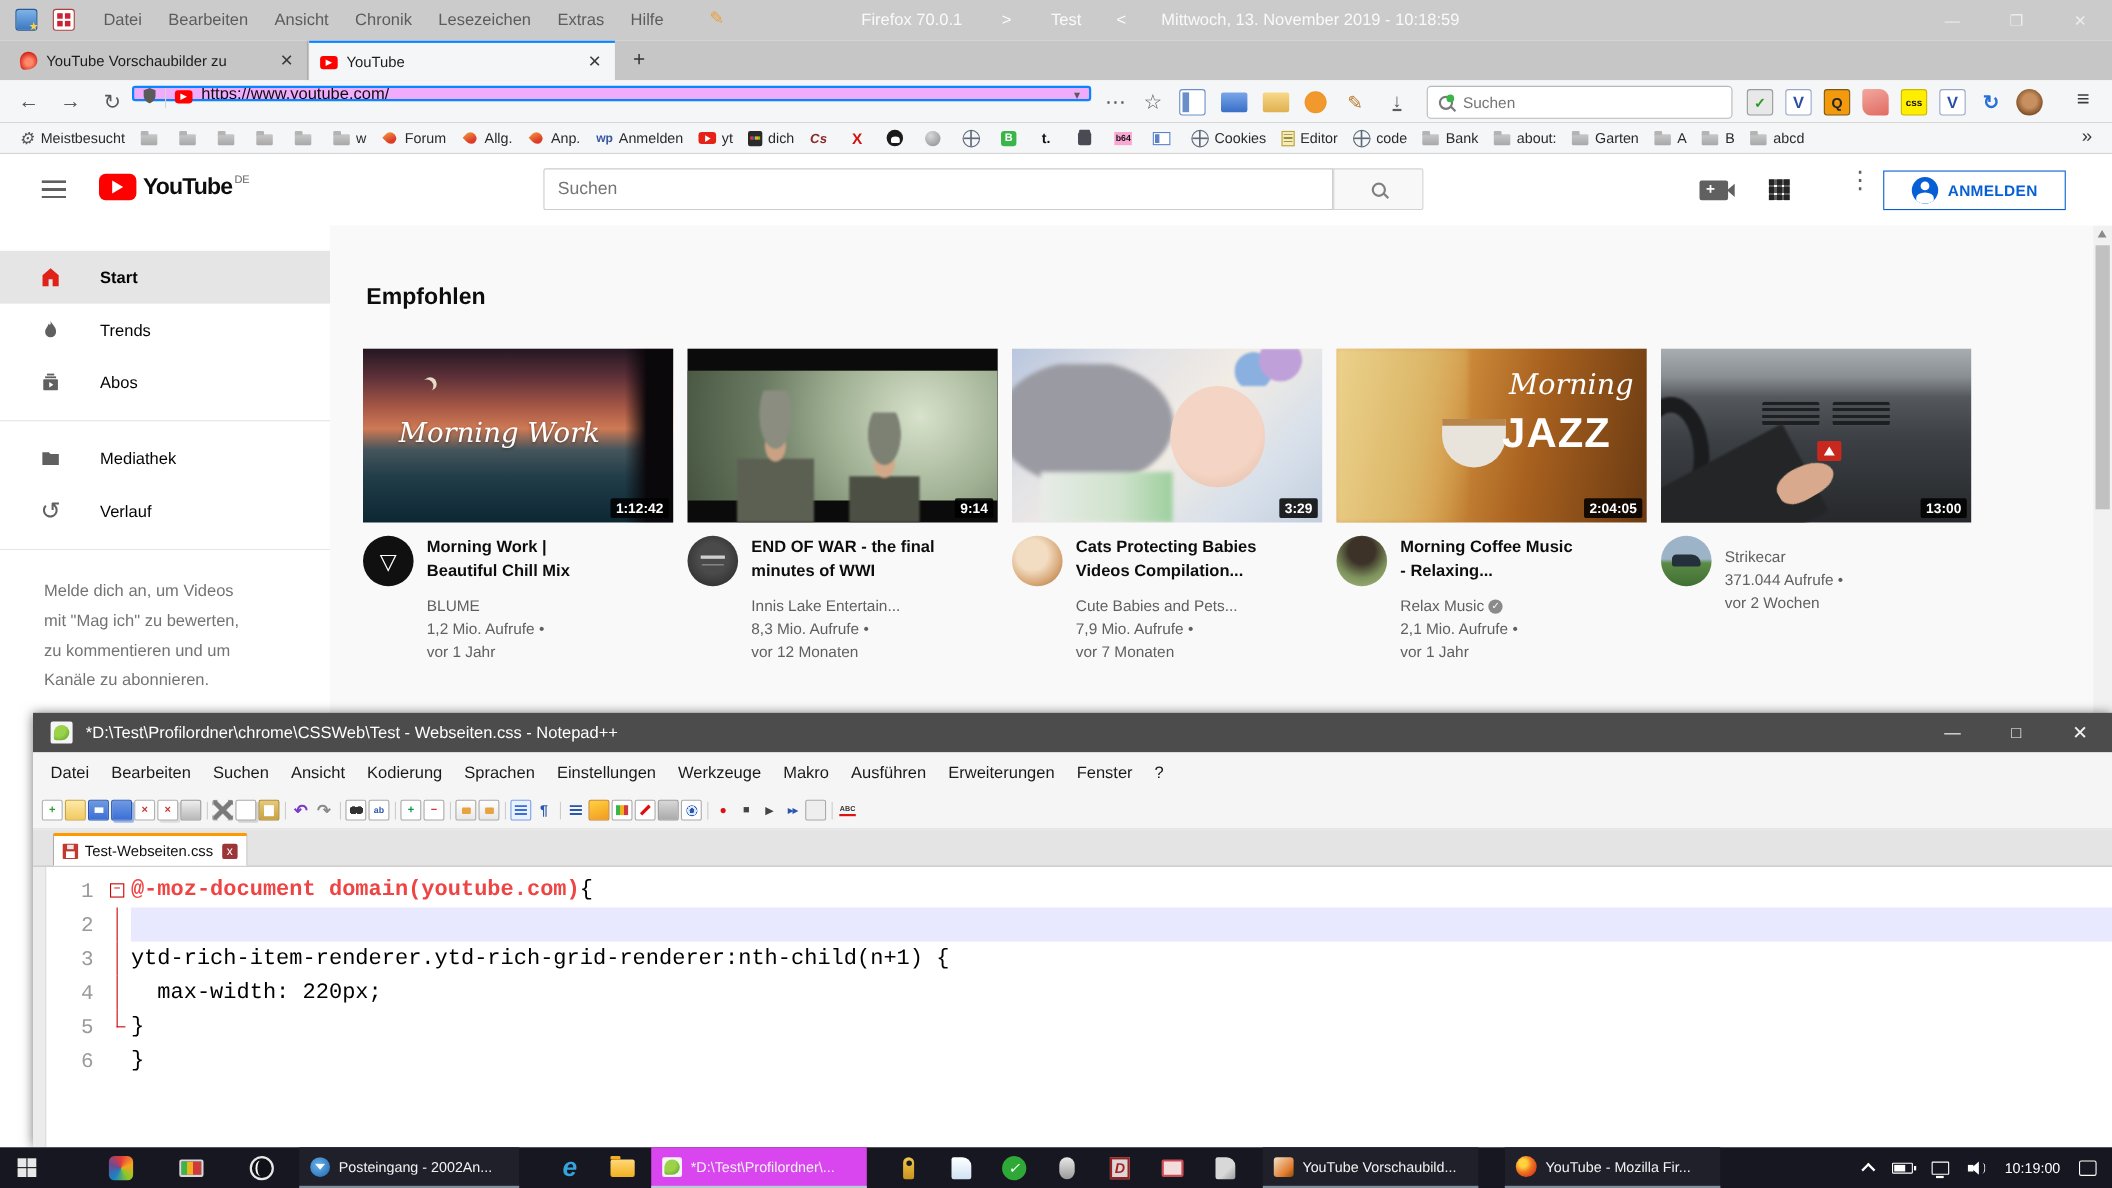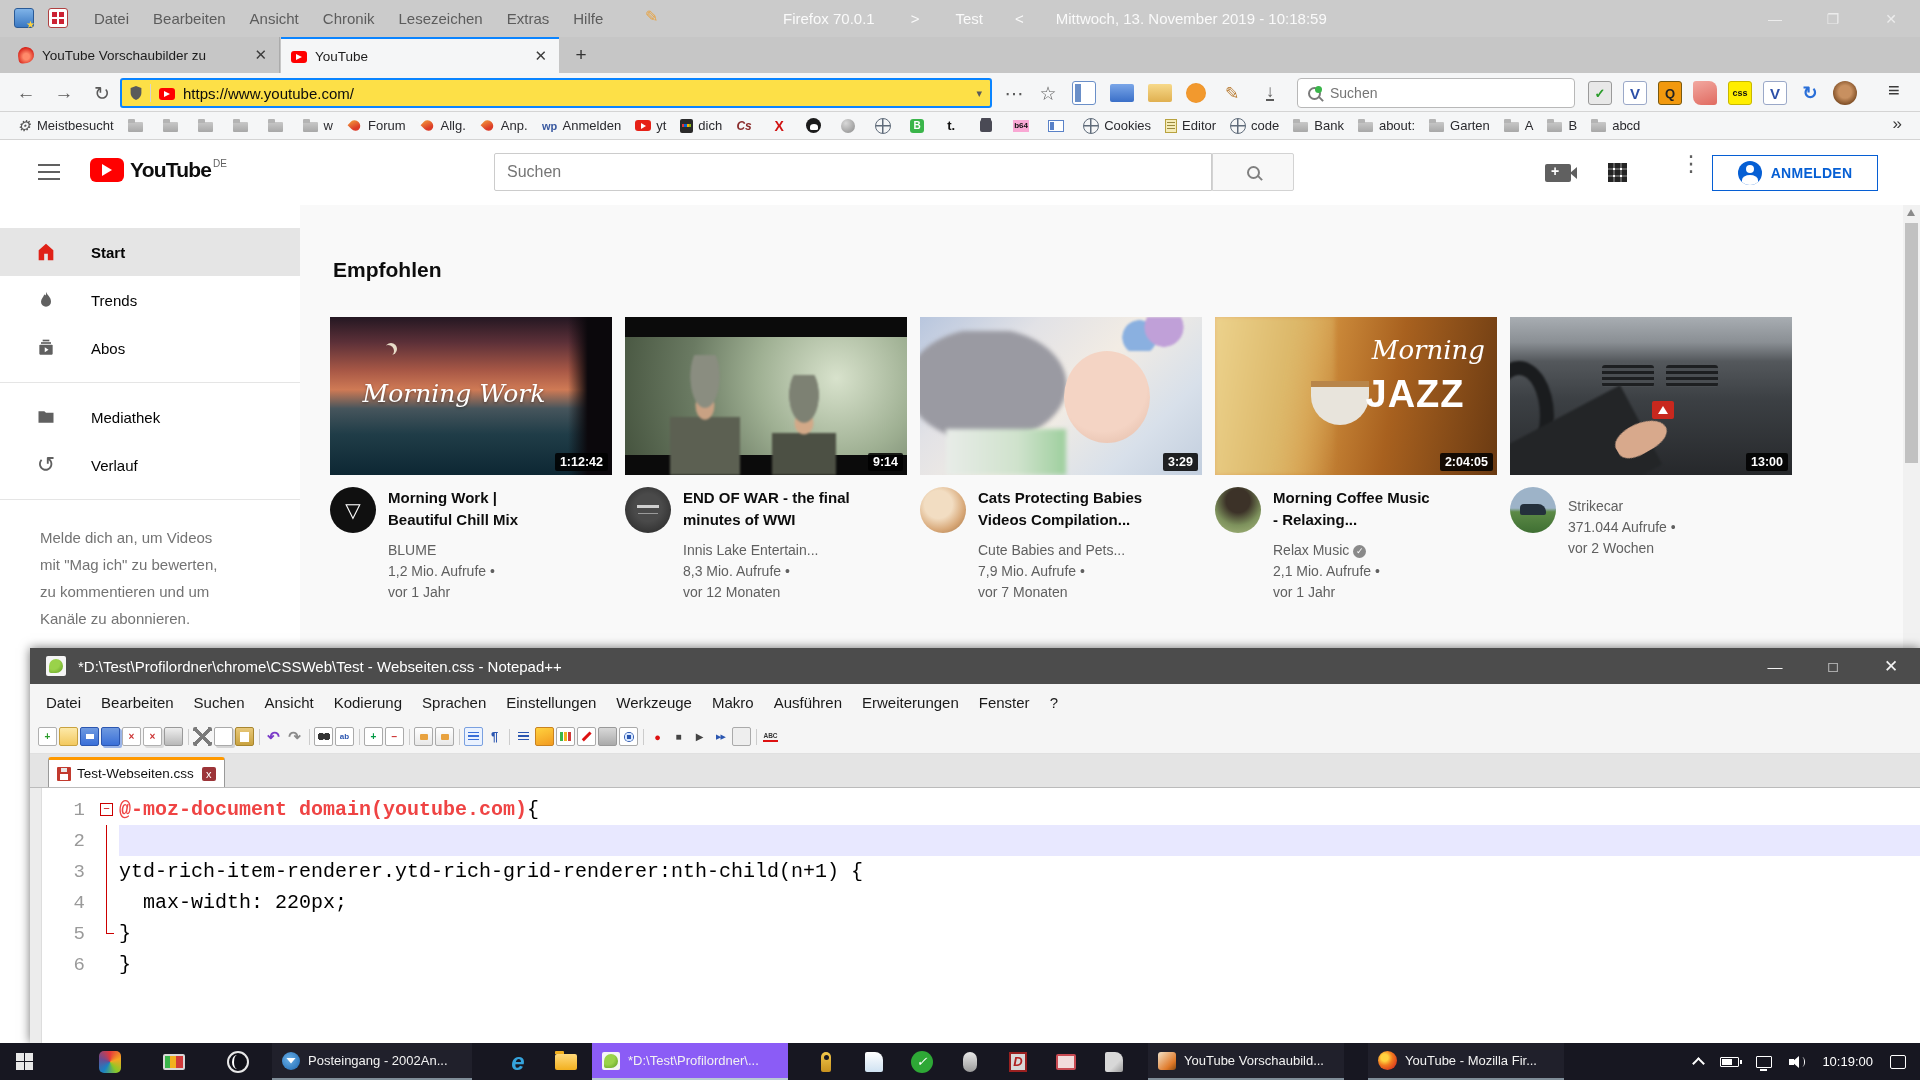--- a/index.html
+++ b/index.html
@@ -36,21 +36,21 @@
   .tab2{left:281px;width:278px;background:#f5f6f7;border-top:2px solid #0a84ff}
   .newtab{position:absolute;left:566px;top:4px;width:30px;height:28px;display:flex;align-items:center;justify-content:center;font-size:19px;color:#333}
   .fav{width:16px;height:16px;margin-right:8px;flex:0 0 auto;position:relative}
   .fav-flame{background:radial-gradient(circle at 50% 60%,#ff8a6a 25%,#d8281e 70%);border-radius:50% 50% 50% 4px;transform:rotate(-8deg)}
   .fav-yt{background:#f00;border-radius:3px;display:flex;align-items:center;justify-content:center;height:12px;margin-top:2px}
   .fav-yt::after{content:"";border-left:6px solid #fff;border-top:3.5px solid transparent;border-bottom:3.5px solid transparent}
 
   
   .navbar{position:absolute;left:0;top:73px;width:1920px;height:39px;background:#f5f6f7;border-bottom:1px solid #d4d4d4;z-index:30}
   .navbtn{position:absolute;top:6px;width:28px;height:28px;display:flex;align-items:center;justify-content:center;font-size:19px;color:#5a5a5a}
-  .urlbox{position:absolute;left:120px;top:5px;width:872px;height:30px;background:#fde047;border:2px solid #0a84ff;border-radius:3px;display:flex;align-items:center;padding:0 8px}
+  .urlbox{position:absolute;left:120px;top:5px;width:872px;height:14px;background:#f0abfc;border:2px solid #0a84ff;border-radius:3px;display:flex;padding:0 8px}
   .shield{width:12px;height:14px;fill:#5a5a5a}
   .urlsep{width:1px;height:18px;background:#d4d4d4;margin:0 8px}
   .urlbox input{border:0;outline:0;flex:1;font-size:15px;color:#0c0c0d;font-family:"Liberation Sans",sans-serif;background:transparent}
   .url-caret{color:#5a5a5a;font-size:11px;margin-left:6px}
   .nav-dots{left:1000px}.nav-star{left:1034px}
   .fi{width:24px;height:24px;display:inline-flex;align-items:center;justify-content:center;border-radius:3px;position:relative;font-size:12px}
   .fitools{position:absolute;left:1072px;top:8px;display:flex;gap:14px}
   .fi-panel{background:#fff;border:1px solid #6a8fc8}
   .fi-panel::after{content:"";position:absolute;left:2px;top:2px;bottom:2px;width:6px;background:#6a8fc8}
   .fi-bfolder{background:linear-gradient(#7aa6e8,#3a6fc8);border-radius:2px;height:18px;margin-top:3px}
@@ -278,21 +278,21 @@
      linear-gradient(#e8e8e8 0 0) 100% 100%/8px 8px no-repeat}
   .tb-paint{left:88px;width:44px}
   .tb-paint i{width:22px;height:22px;border-radius:5px;background:conic-gradient(#e5383b,#f5a623,#8ac926,#1982c4,#6a4c93,#e5383b)}
   .tb-mon{left:152px;width:44px}
   .tb-mon i{width:22px;height:16px;border:2px solid #d8d8d8;border-radius:2px;background:linear-gradient(90deg,#3ab54a 0 30%,#f2b01f 30% 60%,#d13a3a 60%)}
   .tb-opera{left:216px;width:44px}
   .tb-opera i{width:22px;height:22px;border-radius:50%;background:#101018;border:2px solid #e8e8e8;position:relative}
   .tb-opera i::after{content:"";position:absolute;left:3px;top:2px;width:8px;height:14px;border-radius:50%;border-left:2px solid #fff}
   .task{position:absolute;top:0;height:37px;display:flex;align-items:center;padding:0 10px;background:#20202b;border-bottom:2px solid #7f8d98;font-size:13px;gap:8px;max-width:200px}
   .task .lab{white-space:nowrap;overflow:hidden;text-overflow:ellipsis;color:#f2f2f2}
-  .task.active{background:#8b5cf6;border-bottom-color:#b9c9d4}
+  .task.active{background:#d946ef;border-bottom-color:#b9c9d4}
   .t-mail{left:272px;width:200px}
   .ic-tmail{width:18px;height:18px;border-radius:50%;background:radial-gradient(circle at 40% 40%,#6ab0e8,#1a66b0);flex:0 0 auto;position:relative}
   .ic-tmail::after{content:"";position:absolute;left:4px;top:6px;width:10px;height:6px;background:#fff;clip-path:polygon(0 0,100% 0,50% 100%)}
   .tb-edge{left:496px;width:44px}
   .tb-edge i{font-size:24px;font-weight:700;color:#35a3dc;font-style:italic}
   .tb-expl{left:544px;width:44px}
   .tb-expl i{width:22px;height:16px;background:linear-gradient(#ffd97a,#f2b01f);border-radius:2px;position:relative}
   .tb-expl i::after{content:"";position:absolute;left:0;top:-3px;width:9px;height:3px;background:#f2b01f;border-radius:1px 1px 0 0}
   .t-npp{left:592px;width:196px}
   .ic-tnpp{width:18px;height:18px;background:#f5f5f5;border-radius:2px;position:relative;flex:0 0 auto}

